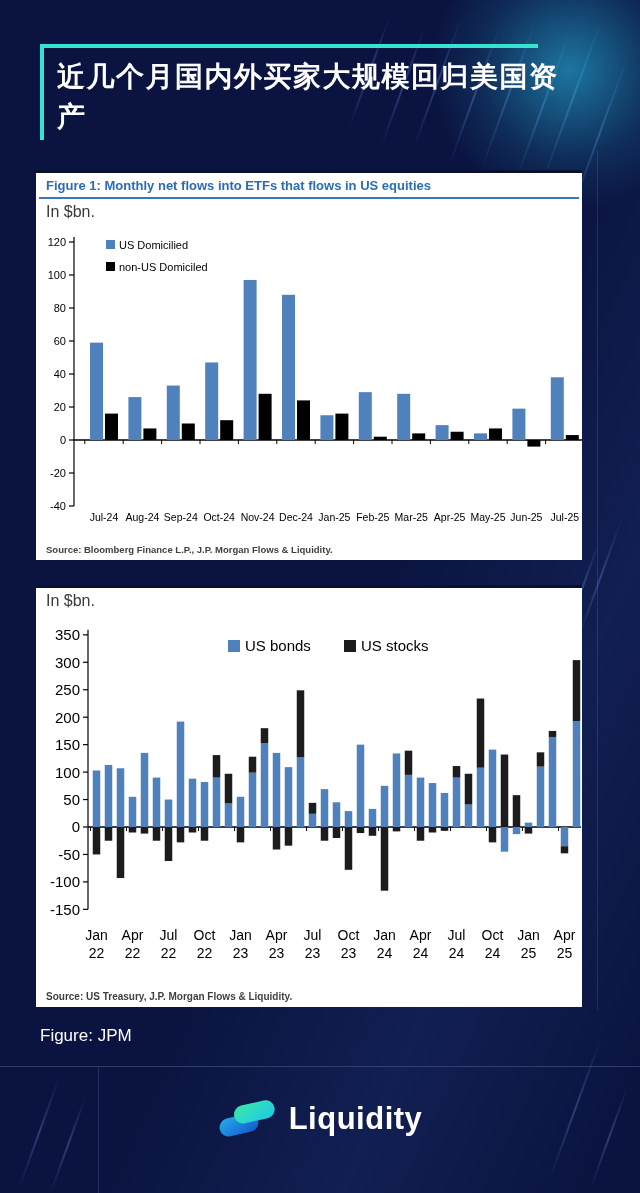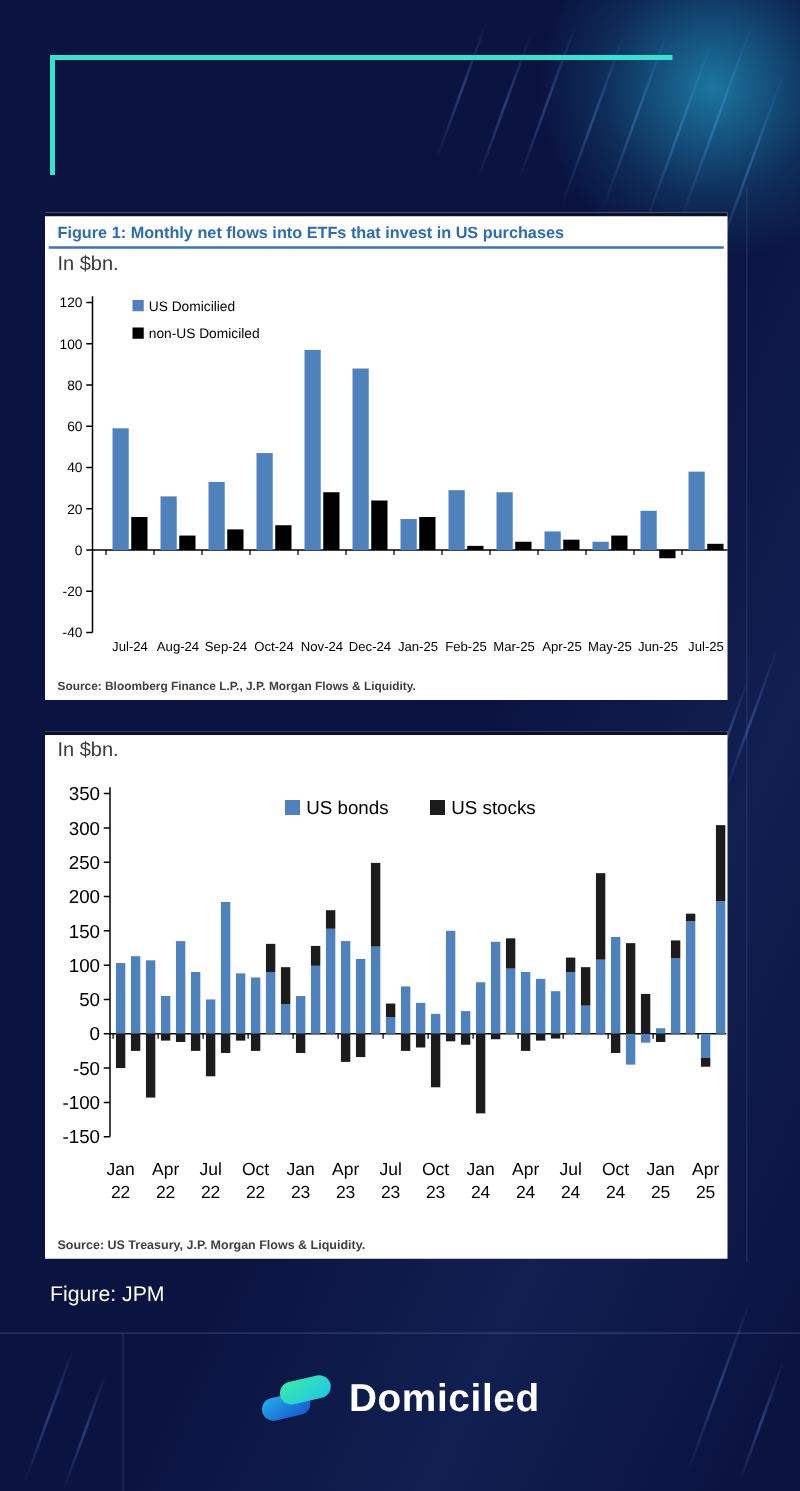--- a/index.html
+++ b/index.html
@@ -60,23 +60,24 @@
       <div class="streak" style="left: 84px; top: 1098px; height: 100px;"></div>
       <div class="streak" style="left: 600px; top: 1038px; height: 150px;"></div>
       <div class="streak" style="left: 626px; top: 1088px; height: 105px;"></div>
     </div>
   <div class="corner-glow"></div>
   <div class="vline" style="left:597px;top:150px;height:860px;"></div>
   <div class="vline" style="left:98px;top:1067px;height:126px;"></div>
 
   <div class="bracket-top"></div>
   <div class="bracket-left"></div>
+  <h1 class="main-title">近几个月国内外买家大规模回归美国资产</h1>
 
   <section class="panel" id="panel1">
-    <div class="fig-title">Figure 1: Monthly net flows into ETFs that invest in US purchases</div>
+    <div class="fig-title">Figure 1: Monthly net flows into ETFs that flows in US equities</div>
     <div class="units">In $bn.</div>
     <svg id="fig1-svg" class="chart-svg" width="546" height="300">
         <line x1="38" y1="9" x2="38" y2="278" stroke="#000" stroke-width="1.2"></line>
         <line x1="33" y1="278" x2="38" y2="278" stroke="#000" stroke-width="1.2"></line>
         <text x="30" y="281.96" font-size="11" text-anchor="end" fill="#000" font-family="Liberation Sans, DejaVu Sans, sans-serif" font-weight="normal">-40</text>
         <line x1="33" y1="245" x2="38" y2="245" stroke="#000" stroke-width="1.2"></line>
         <text x="30" y="248.96" font-size="11" text-anchor="end" fill="#000" font-family="Liberation Sans, DejaVu Sans, sans-serif" font-weight="normal">-20</text>
         <line x1="33" y1="212" x2="38" y2="212" stroke="#000" stroke-width="1.2"></line>
         <text x="30" y="215.96" font-size="11" text-anchor="end" fill="#000" font-family="Liberation Sans, DejaVu Sans, sans-serif" font-weight="normal">0</text>
         <line x1="33" y1="179" x2="38" y2="179" stroke="#000" stroke-width="1.2"></line>
@@ -323,16 +324,16 @@
             <stop offset="1" stop-color="#1EC6EA"></stop>
         </linearGradient>
         <linearGradient id="gBot" x1="0" y1="0" x2="1" y2="1">
           <stop offset="0" stop-color="#25AEEA"></stop>
             <stop offset="1" stop-color="#1356CC"></stop>
         </linearGradient>
       </defs>
       <rect x="1" y="21" width="41" height="19" rx="9.5" fill="url(#gBot)" transform="rotate(-13 21 30)"></rect>
       <rect x="16" y="7" width="43" height="19" rx="9.5" fill="url(#gTop)" transform="rotate(-13 38 16)"></rect>
     </svg>
-    <span class="brand">Domiciled</span>
+    <span class="brand">Liquidity</span>
   </div>
 
 </div>
 
 </body></html>

